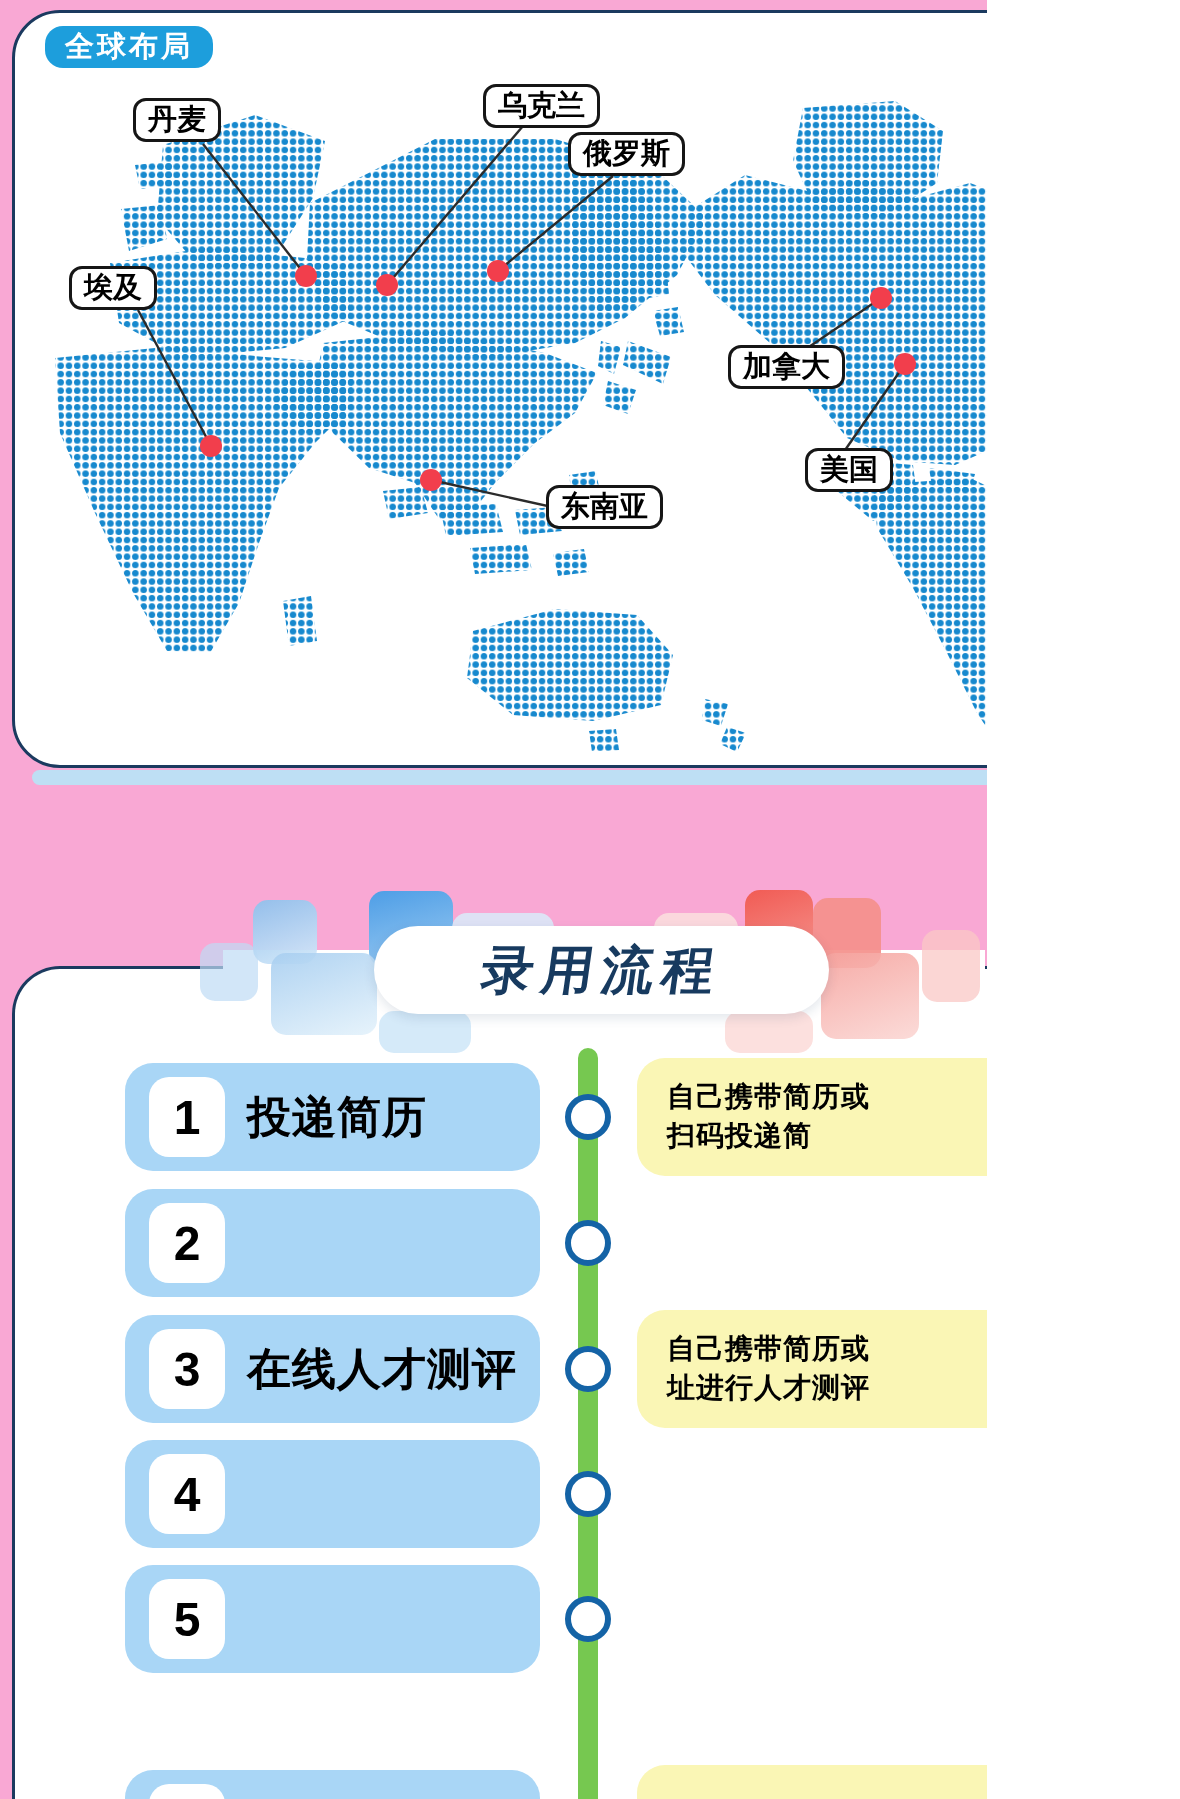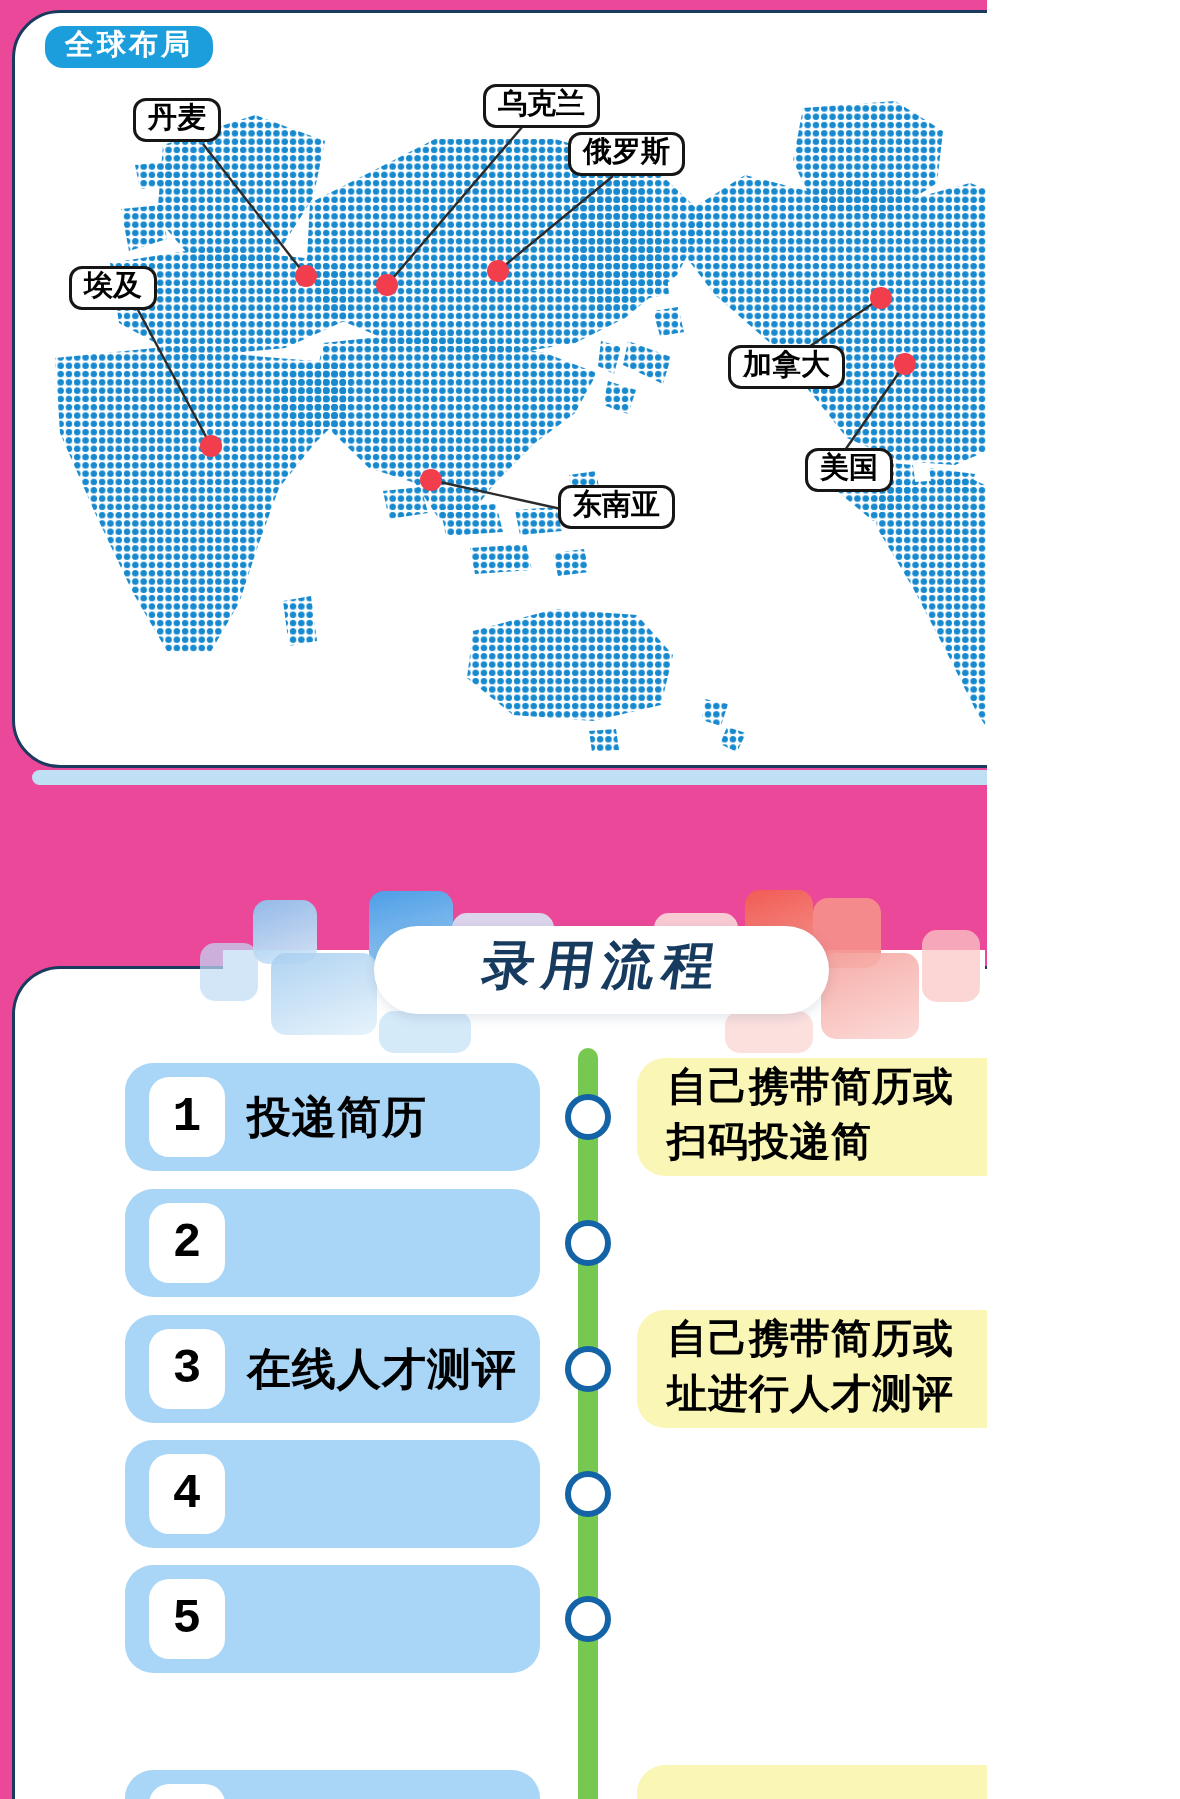--- a/index.html
+++ b/index.html
@@ -1,18 +1,18 @@
 <!DOCTYPE html>
 <html><head>
 <meta charset="utf-8">
 <style>
   html,body{margin:0;padding:0;background:#fff;}
   #page{
-    position:relative;width:987px;height:1799px;overflow:hidden;background:#ec4899;
-    font-family:Liberation Mono, monospace;
+    position:relative;width:987px;height:1799px;overflow:hidden;background:#f9a8d4;
+    font-family:Liberation Sans, sans-serif;
   }
   
   .map-card{
     position:absolute;left:12px;top:10px;width:1150px;height:752px;
     border:3px solid #1B3A5F;border-radius:48px;background:#fff;overflow:hidden;
   }
   .map-card svg{position:absolute;left:0;top:0;}
   .map-card-shadow{
     position:absolute;left:32px;top:770px;width:1116px;height:15px;
     background:#BEDFF4;border-radius:8px;
@@ -77,21 +77,21 @@
     font-size:48px;font-weight:bold;color:#000;
   }
   .step-label{
     position:absolute;left:122px;top:0;height:100%;display:flex;align-items:center;
     font-size:44px;font-weight:bold;color:#000;letter-spacing:1px;
   }
   .step-desc{
     position:absolute;left:637px;width:418px;height:118px;background:#FAF6B5;
     border-radius:28px;z-index:5;display:flex;align-items:center;
     padding:0 20px 0 30px;box-sizing:border-box;
-    font-size:40px;font-weight:600;color:#000;line-height:1.38;white-space:pre-line;
+    font-size:28px;font-weight:600;color:#000;line-height:1.38;white-space:pre-line;
     letter-spacing:1px;
   }
 </style>
 </head>
 <body>
 
 <div id="page">
 
   <section class="map-card">
     <svg width="1150" height="752" viewBox="0 0 1150 752">
@@ -160,21 +160,21 @@
   <div class="map-card-shadow"></div>
 
   <div class="global-badge">全球布局</div>
 
   <div class="map-label" style="left:133px;top:98px">丹麦</div>
   <div class="map-label" style="left:483px;top:84px">乌克兰</div>
   <div class="map-label" style="left:568px;top:132px">俄罗斯</div>
   <div class="map-label" style="left:69px;top:266px">埃及</div>
   <div class="map-label" style="left:728px;top:345px">加拿大</div>
   <div class="map-label" style="left:805px;top:448px">美国</div>
-  <div class="map-label" style="left:558px;top:485px">东南亚</div>
+  <div class="map-label" style="left:546px;top:485px">东南亚</div>
 
   <section class="process-card"></section>
 
   <div class="banner">
     <div class="patch"></div>
     <div class="deco d-l1"></div>
     <div class="deco d-l2"></div>
     <div class="deco d-l3"></div>
     <div class="deco d-l4"></div>
     <div class="deco d-l5"></div>

